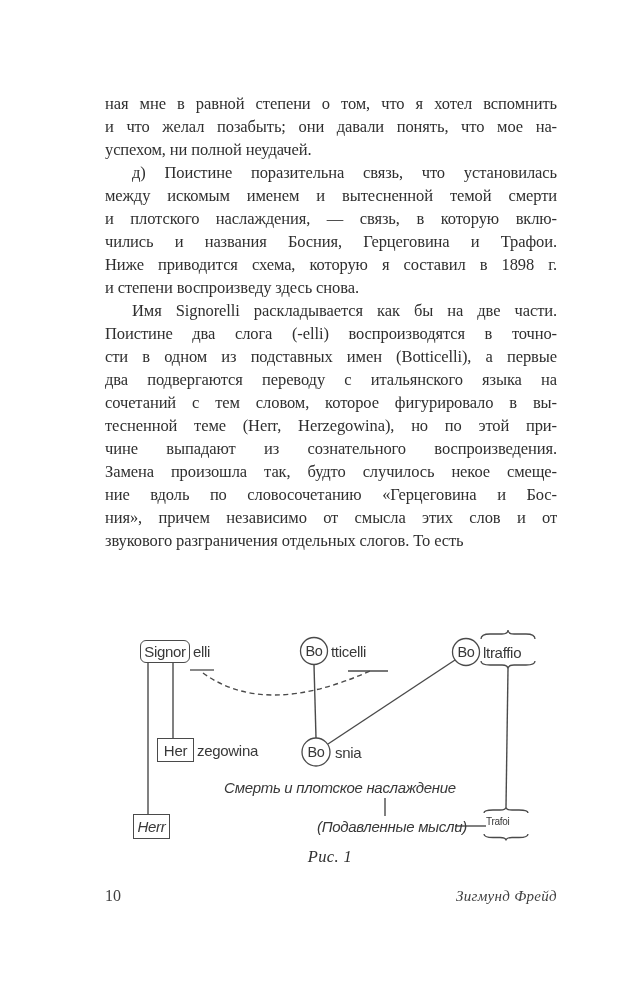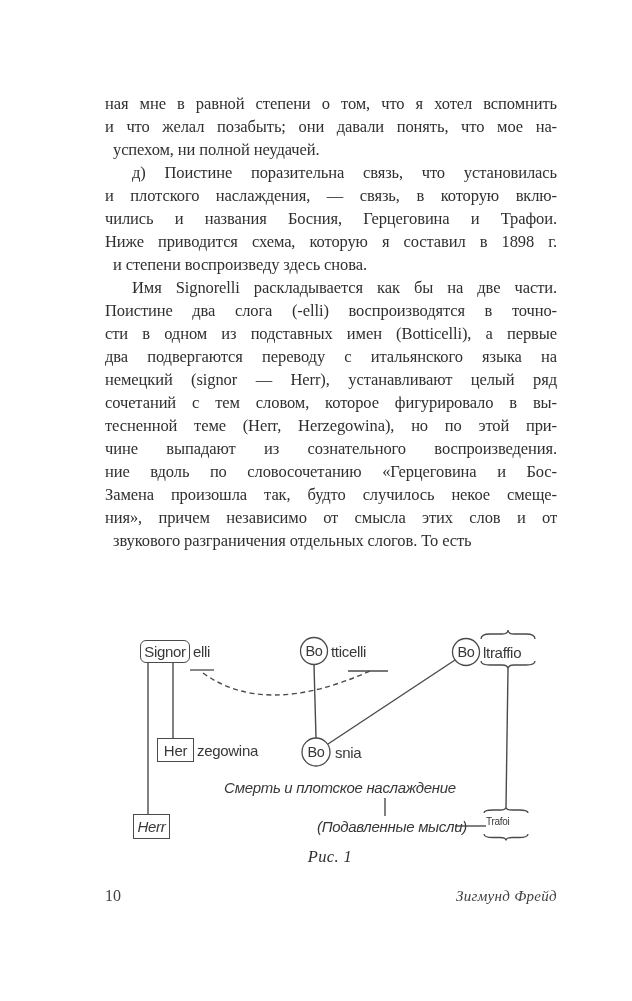--- a/index.html
+++ b/index.html
@@ -18,21 +18,21 @@
   
   .body-text {
     position: absolute;
     left: 105px; top: 92px; width: 452px;
     font-size: 16.5px;
     line-height: 23px;
     letter-spacing: -0.1px;
     color: #2f2f2f;
   }
   .line { text-align: justify; text-align-last: justify; height: 23px; overflow: hidden; }
-  .line.last { text-align-last: left; margin-left: 8px; }
+  .line.last { text-align-last: left; }
   .line.indent { text-indent: 27px; }
   
   .figure {
     position: absolute;
     left: 0; top: 620px; width: 632px; height: 260px;
     font-family: "Liberation Sans", sans-serif;
     font-size: 15px;
     letter-spacing: -0.3px;
     color: #383838;
   }
@@ -70,34 +70,34 @@
 </head>
 <body>
 
 <div class="page">
 
   <div class="body-text">
       <div class="line">ная мне в равной степени о том, что я хотел вспомнить</div>
       <div class="line">и что желал позабыть; они давали понять, что мое на-</div>
       <div class="line last">успехом, ни полной неудачей.</div>
       <div class="line indent">д) Поистине поразительна связь, что установилась</div>
+      <div class="line">между искомым именем и вытесненной темой смерти</div>
       <div class="line">и плотского наслаждения, — связь, в которую вклю-</div>
       <div class="line">чились и названия Босния, Герцеговина и Трафои.</div>
       <div class="line">Ниже приводится схема, которую я составил в 1898 г.</div>
       <div class="line last">и степени воспроизведу здесь снова.</div>
       <div class="line indent">Имя Signorelli раскладывается как бы на две части.</div>
       <div class="line">Поистине два слога (-elli) воспроизводятся в точно-</div>
       <div class="line">сти в одном из подставных имен (Botticelli), а первые</div>
       <div class="line">два подвергаются переводу с итальянского языка на</div>
-      <div class="line">немецкий (signor — Herr), устанавливают целый ряд</div>
       <div class="line">сочетаний с тем словом, которое фигурировало в вы-</div>
       <div class="line">тесненной теме (Herr, Herzegowina), но по этой при-</div>
       <div class="line">чине выпадают из сознательного воспроизведения.</div>
+      <div class="line">Замена произошла так, будто случилось некое смеще-</div>
       <div class="line">ние вдоль по словосочетанию «Герцеговина и Бос-</div>
-      <div class="line">Замена произошла так, будто случилось некое смеще-</div>
       <div class="line">ния», причем независимо от смысла этих слов и от</div>
       <div class="line last">звукового разграничения отдельных слогов. То есть</div>
     </div>
 
   <div class="figure">
 
     <svg width="632" height="260" viewBox="0 0 632 260">
       <g stroke="#4a4a4a" stroke-width="1.4" fill="none">
 
         <path d="M 148 43 L 148 194"></path>

